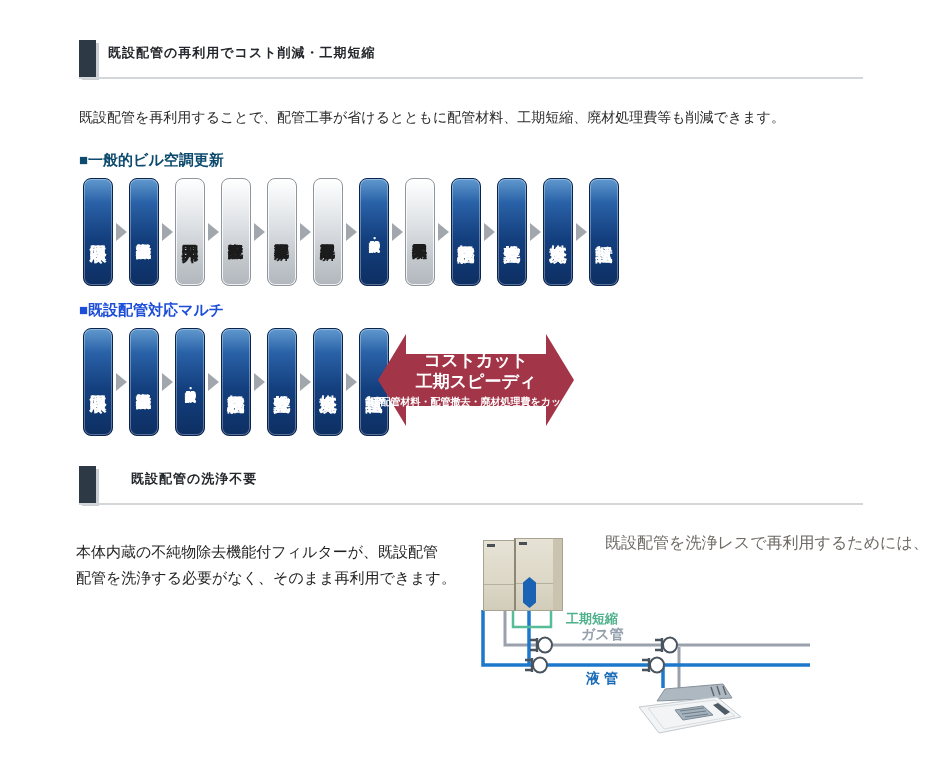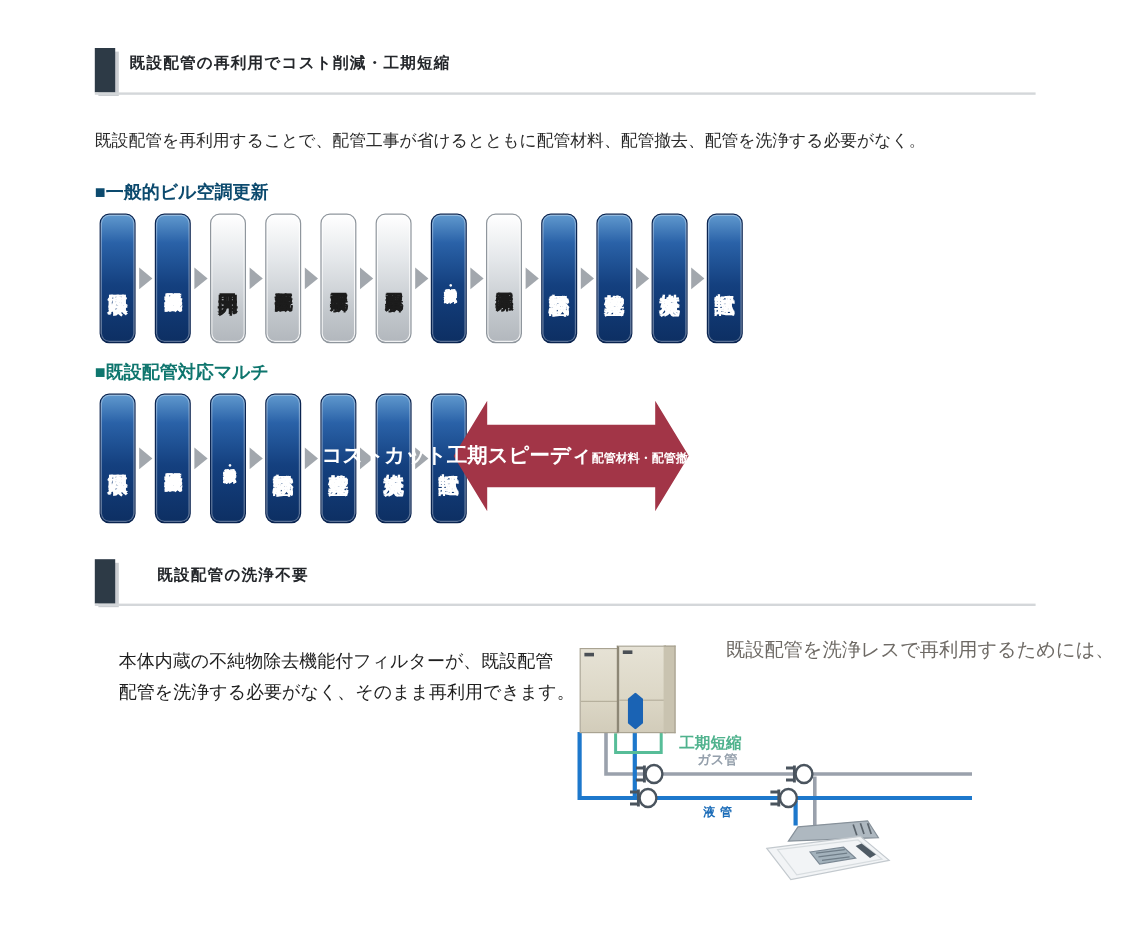--- a/index.html
+++ b/index.html
@@ -9,21 +9,21 @@
   }
   
   .hbar{position:absolute;width:17px;height:37px;background:#2d3a46;box-shadow:3px 3px 0 rgba(185,190,195,.75);}
   .htitle{position:absolute;font-size:13px;font-weight:bold;color:#24272b;letter-spacing:1px;white-space:nowrap;}
   .hline{position:absolute;width:784px;height:2px;background:#d4d7da;}
   
   .intro{position:absolute;left:79px;top:109px;font-size:14px;color:#2b2b2b;white-space:nowrap;}
   
   .flow-title{position:absolute;font-size:15px;font-weight:bold;white-space:nowrap;}
   .flow-title.blue{color:#0c4a6e;}
-  .flow-title.red{color:#0f766e;}
+  .flow-title.red{color:#1d4ed8;}
   
   .flow-row{position:absolute;display:flex;align-items:center;height:108px;}
   .flow-box{
     width:28px;height:106px;border-radius:8px;flex:0 0 auto;
     display:flex;align-items:center;justify-content:center;
     writing-mode:vertical-rl;text-orientation:upright;
     font-weight:bold;line-height:1;letter-spacing:0;
   }
   .box-blue{
     background:linear-gradient(180deg,#6099ce 0%,#2a62a8 22%,#14407f 55%,#0d2f63 100%);
@@ -32,53 +32,53 @@
   .box-silver{
     background:linear-gradient(180deg,#ffffff 0%,#e4e7ea 35%,#c3c8cd 75%,#b2b7bd 100%);
     color:#1c1c1c;border:1px solid #8f969d;box-shadow:inset 0 0 0 1px rgba(255,255,255,.8);
   }
   .flow-arrow{width:16px;flex:0 0 auto;display:flex;justify-content:center;}
   .flow-arrow::before{content:"";border-left:11px solid #a2a7ad;border-top:9px solid transparent;border-bottom:9px solid transparent;}
   
   .big-arrow{position:absolute;left:378px;top:332px;width:196px;height:96px;}
   .big-arrow svg{position:absolute;left:0;top:0;}
   .big-arrow-text{position:absolute;left:0;top:0;width:100%;height:100%;
-    display:flex;flex-direction:row;align-items:center;justify-content:center;color:#fff;}
+    display:flex;flex-direction:column;align-items:center;justify-content:center;color:#fff;}
   .ba-l1,.ba-l2{font-size:17px;font-weight:bold;line-height:1.18;white-space:nowrap;}
   .ba-l3{font-size:10px;font-weight:bold;margin-top:3px;white-space:nowrap;}
   
-  .body-text{position:absolute;left:99px;top:539px;font-size:15px;line-height:26px;color:#1f1f1f;}
+  .body-text{position:absolute;left:76px;top:539px;font-size:15px;line-height:26px;color:#1f1f1f;}
   .note-text{position:absolute;left:605px;top:532px;font-size:16px;line-height:21px;color:#6e6a65;}
   
   .pipes{position:absolute;left:460px;top:528px;}
   .ou{position:absolute;left:483px;top:537px;width:80px;height:74px;}
   .ou-unit{position:absolute;border:1px solid #a9a392;background:linear-gradient(180deg,#e6e2d5 0%,#dcd7c6 60%,#d2ccba 100%);}
   .ou-unit .seam{position:absolute;left:0;top:62%;width:100%;height:1px;background:#b6b09d;}
   .ou-unit .logo{position:absolute;left:3px;top:3px;width:8px;height:3px;background:#4a4f55;}
   .ou-left{left:0;top:3px;width:31px;height:69px;}
   .ou-right{left:31px;top:1px;width:38px;height:71px;border-left:2px solid #8d8776;}
   .ou-side{position:absolute;left:70px;top:1px;width:9px;height:71px;background:#c9c3b0;border:1px solid #a9a392;border-left:none;}
   .ou-comp{position:absolute;left:40px;top:40px;width:13px;height:31px;background:#1a63b4;
     clip-path:polygon(50% 0,100% 18%,100% 82%,50% 100%,0 82%,0 18%);}
   .pipe-label{position:absolute;font-weight:bold;white-space:nowrap;}
   .lbl-balance{left:566px;top:610px;font-size:13px;color:#4fb28d;}
-  .lbl-gas{left:581px;top:626px;font-size:11px;color:#95a0ac;}
-  .lbl-liquid{left:586px;top:670px;font-size:10px;color:#1b6cb8;letter-spacing:4px;}
+  .lbl-gas{left:581px;top:626px;font-size:14px;color:#95a0ac;}
+  .lbl-liquid{left:586px;top:670px;font-size:14px;color:#1b6cb8;letter-spacing:4px;}
   .cassette{position:absolute;left:635px;top:681px;}
 </style>
 </head>
 <body>
 
 <div class="page">
 
   <div class="hbar" style="left:79px;top:40px;"></div>
   <div class="htitle" style="left:108px;top:44px;">既設配管の再利用でコスト削減・工期短縮</div>
   <div class="hline" style="left:79px;top:77px;"></div>
 
-  <div class="intro">既設配管を再利用することで、配管工事が省けるとともに配管材料、配管撤去、配管を洗浄する必要がなく。</div>
+  <div class="intro">既設配管を再利用することで、配管工事が省けるとともに配管材料、工期短縮、廃材処理費等も削減できます。</div>
 
   <div class="flow-title blue" style="left:79px;top:151px;">■一般的ビル空調更新</div>
   <div class="flow-row" style="left:83px;top:178px;" id="flow-general">
       <div class="flow-box box-blue" style="font-size: 17px;">冷媒回収</div>
       <div class="flow-arrow"></div>
       <div class="flow-box box-blue" style="font-size: 15px;">既設機器撤去</div>
       <div class="flow-arrow"></div>
       <div class="flow-box box-silver" style="font-size: 17px;">天井開口</div>
       <div class="flow-arrow"></div>
       <div class="flow-box box-silver" style="font-size: 15px;">既設配管撤去</div>

